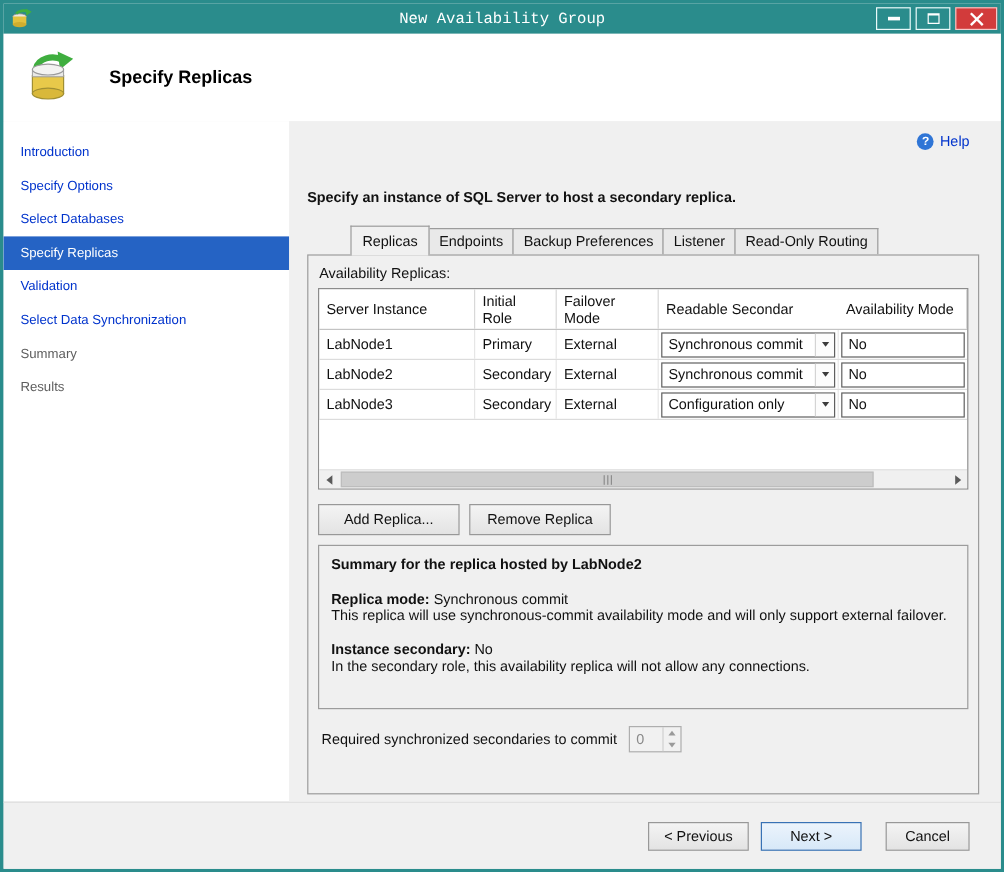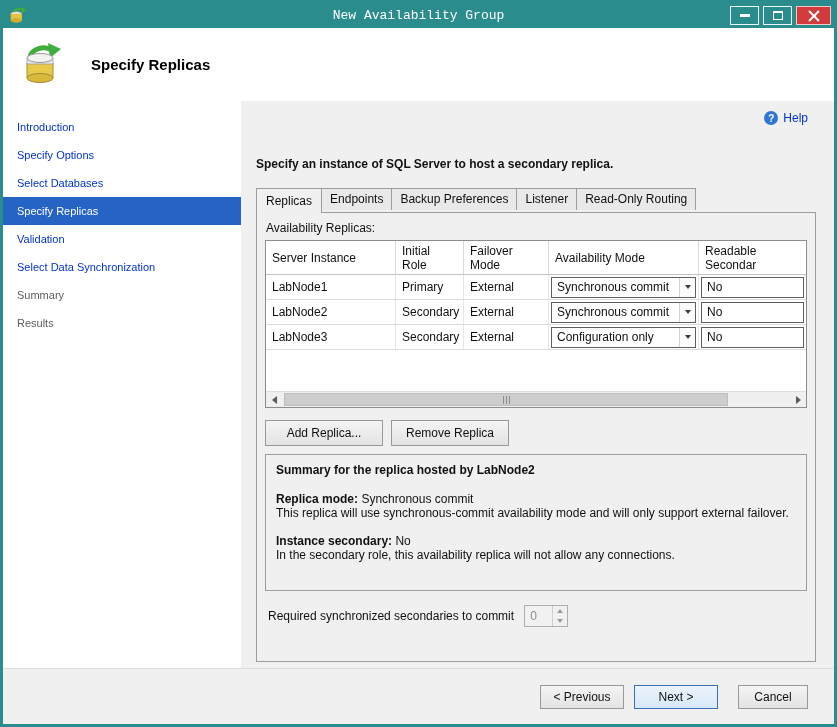--- a/index.html
+++ b/index.html
@@ -57,21 +57,21 @@
     position:absolute; top:10px; right:26px; display:flex; align-items:flex-end; gap:5px;
     color:#0033cc; font-size:12px; cursor:pointer;
   }
   .help-circle{
     width:14px; height:14px; border-radius:50%; background:#2f75d6; color:#fff;
     display:flex; align-items:center; justify-content:center; font-size:10px; font-weight:bold;
   }
   .help-circle::before{ content:"?"; }
   .instruction{ margin-top:56px; font-size:12px; font-weight:bold; color:#111; }
   
-  .tabs{ display:flex; margin-top:17px; align-items:flex-start; }
+  .tabs{ display:flex; margin-top:17px; align-items:flex-end;margin-left:36px; }
   .tab{
     font-size:12px; padding:3px 8px 4px; background:#e9e9e9;
     border:1px solid #9c9c9c; border-bottom:none; margin-right:-1px; cursor:pointer;
     position:relative; z-index:1; color:#111;
   }
   .tab.active{
     background:#f0f0f0; z-index:3; padding:5px 9px 5px; margin-bottom:-1px;
   }
   .panel{
     border:1px solid #9c9c9c; height:450px; padding:7px 8px; position:relative; z-index:2;
@@ -227,22 +227,22 @@
 
       <div class="panel">
 
         <div class="avail-label">Availability Replicas:</div>
 
         <div class="rtable">
           <div class="thead">
             <div class="th">Server Instance</div>
             <div class="th">Initial Role</div>
             <div class="th">Failover Mode</div>
+            <div class="th" style="border-right:none;">Readable Secondar</div>
             <div class="th">Availability Mode</div>
-            <div class="th" style="border-right:none;">Readable Secondar</div>
           </div>
 
           <div class="trow">
             <div class="td">LabNode1</div>
             <div class="td">Primary</div>
             <div class="td">External</div>
             <div class="td boxed">
               <div class="combo">
                 <span class="c-text">Synchronous commit</span>
                 <span class="c-arrow">

